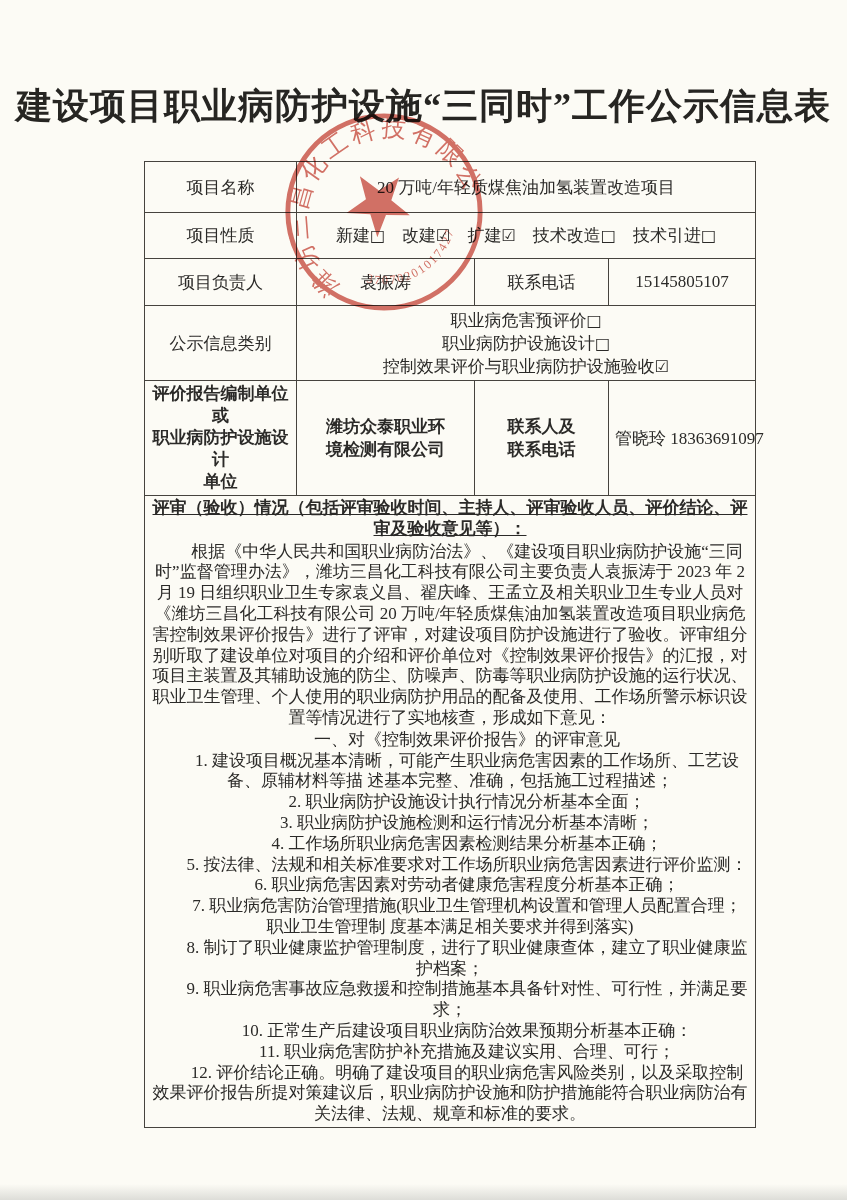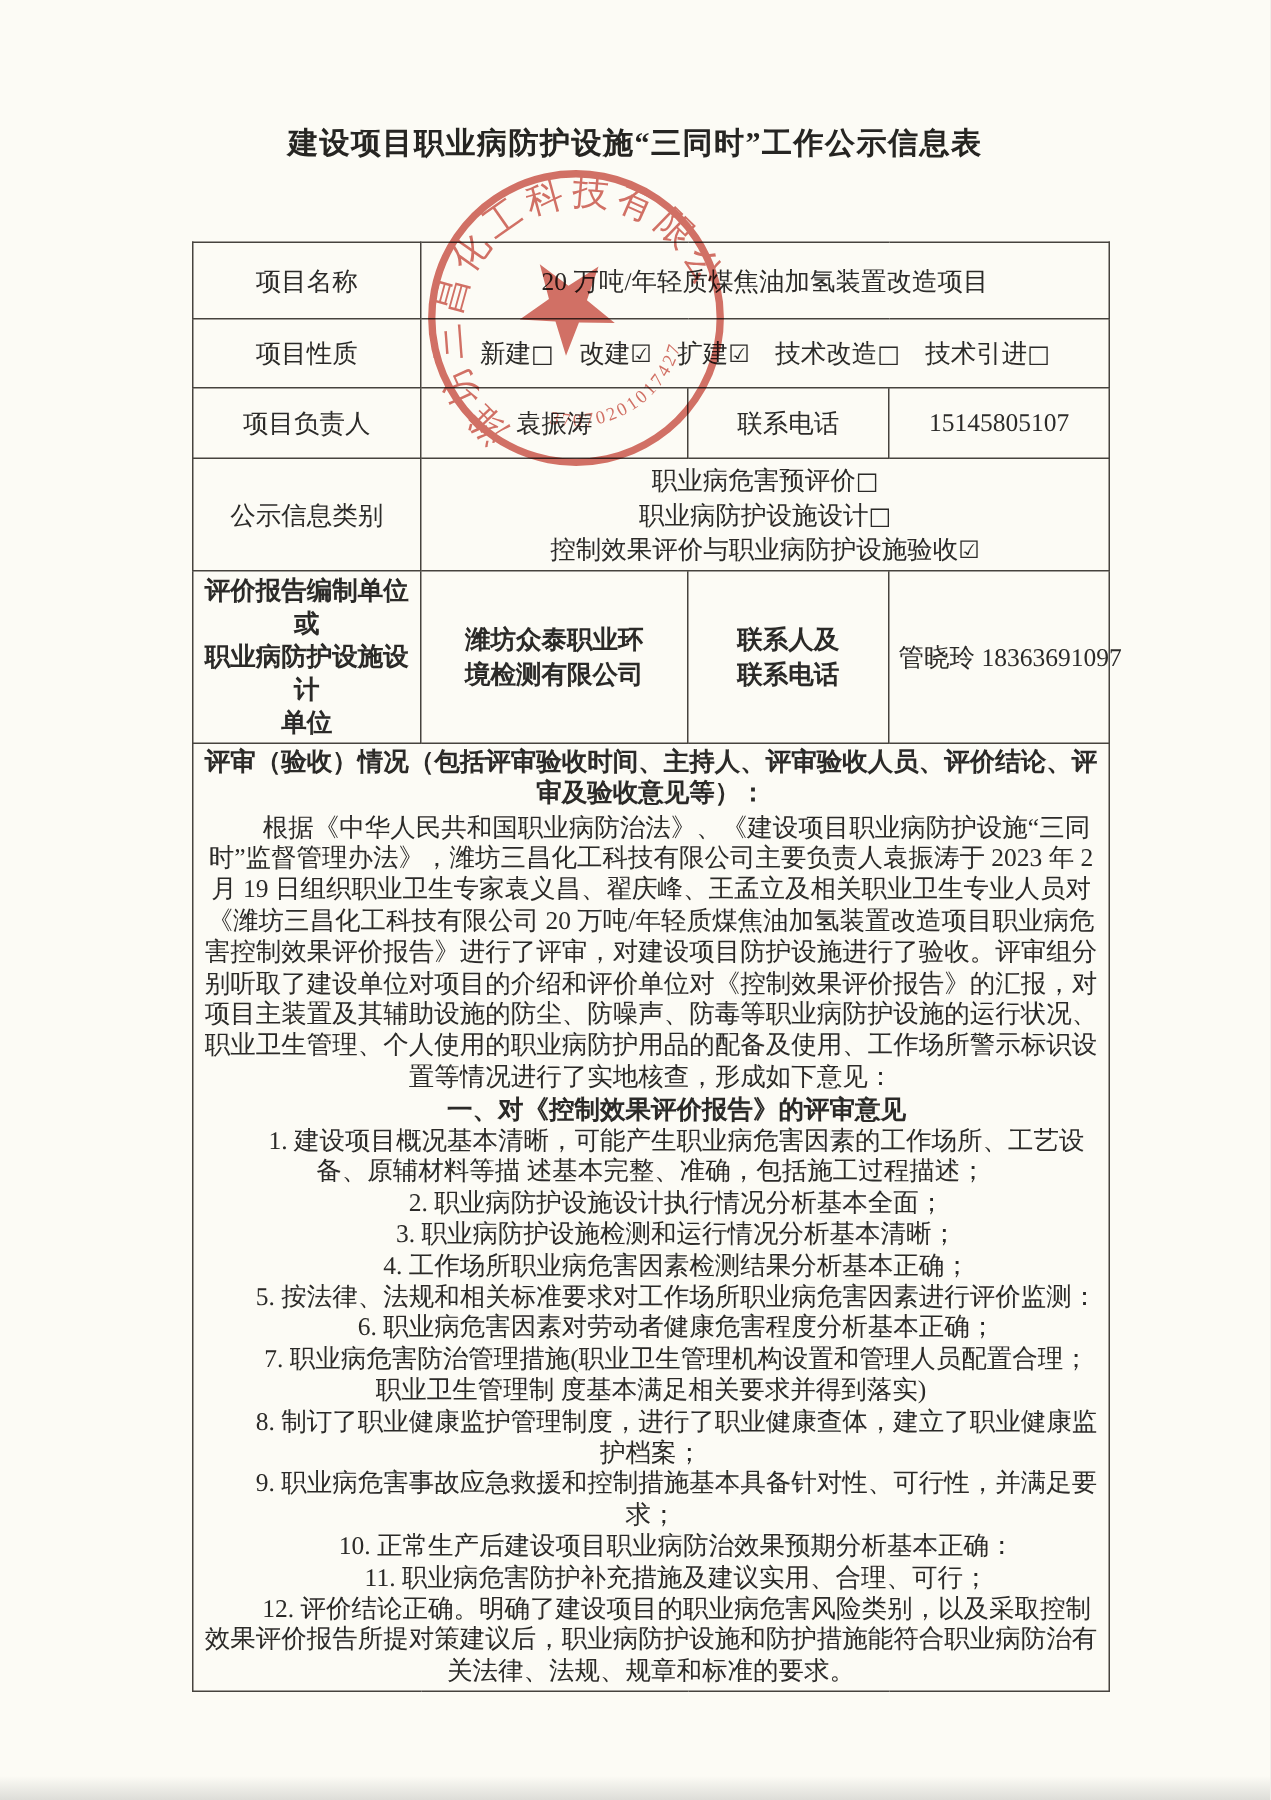--- a/index.html
+++ b/index.html
@@ -7,47 +7,47 @@
     position:relative;width:847px;height:1200px;margin:0 auto;
     background:#fcfbf5;overflow:hidden;
     font-family:"Liberation Serif","DejaVu Serif",serif;color:#2b2a28;
   }
   .page::after{
     content:"";position:absolute;left:0;right:0;bottom:0;height:16px;
     background:linear-gradient(#fcfbf500,#ddddd8);pointer-events:none;
   }
   .title{
     position:absolute;top:82px;left:0;width:100%;margin:0;
-    text-align:center;font-size:20px;font-weight:700;letter-spacing:1px;color:#262522;
+    text-align:center;font-size:36px;font-weight:700;letter-spacing:1px;color:#262522;
   }
   table.info{
-    position:absolute;left:128px;top:161px;width:611px;
+    position:absolute;left:144px;top:161px;width:611px;
     border-collapse:collapse;table-layout:fixed;
   }
   table.info td{
     border:1.6px solid #46433e;font-size:17px;padding:2px 6px;
     text-align:center;vertical-align:middle;color:#2b2a28;
   }
   .pre{white-space:pre-line;font-weight:bold;}
   .h46{height:46px;} .h39{height:39px;} .h41{height:41px;}
   .h42{height:42px;} .h70{height:70px;} .h75{height:75px;}
   .unit-label{font-size:16px;line-height:22px;padding:2px 2px;}
   .contact-cell{font-size:15.5px;white-space:nowrap;}
   .nature-opts{display:flex;justify-content:center;gap:17px;}
   .opt{white-space:nowrap;}
   .box{font-family:"DejaVu Sans",sans-serif;font-size:16px;}
   .cat-cell{text-align:left;padding-left:8px;line-height:23px;}
   .cat-cell .cat-line{display:block;}
   .review-cell{
     vertical-align:top;text-align:left;padding:7px 11px 6px 11px;
     font-size:16.5px;line-height:20.8px;height:612px;
   }
-  .review-head{font-weight:700;margin:0;}
+  .review-head{font-weight:700;margin:0;text-decoration:underline;}
   .review-para{margin:2px 0 0 0;text-indent:2em;}
-  .review-sub{font-weight:700;margin:1px 0 0 0;text-indent:2em;}
+  .review-sub{font-weight:400;margin:1px 0 0 0;text-indent:2em;}
   .review-item{margin:0;text-indent:2em;}
   .stamp{
     position:absolute;left:281px;top:109px;width:206px;height:206px;
     transform:rotate(-34deg);opacity:.8;mix-blend-mode:multiply;pointer-events:none;
   }
   .stamp svg{width:100%;height:100%;}
 </style>
 </head>
 <body>
 

